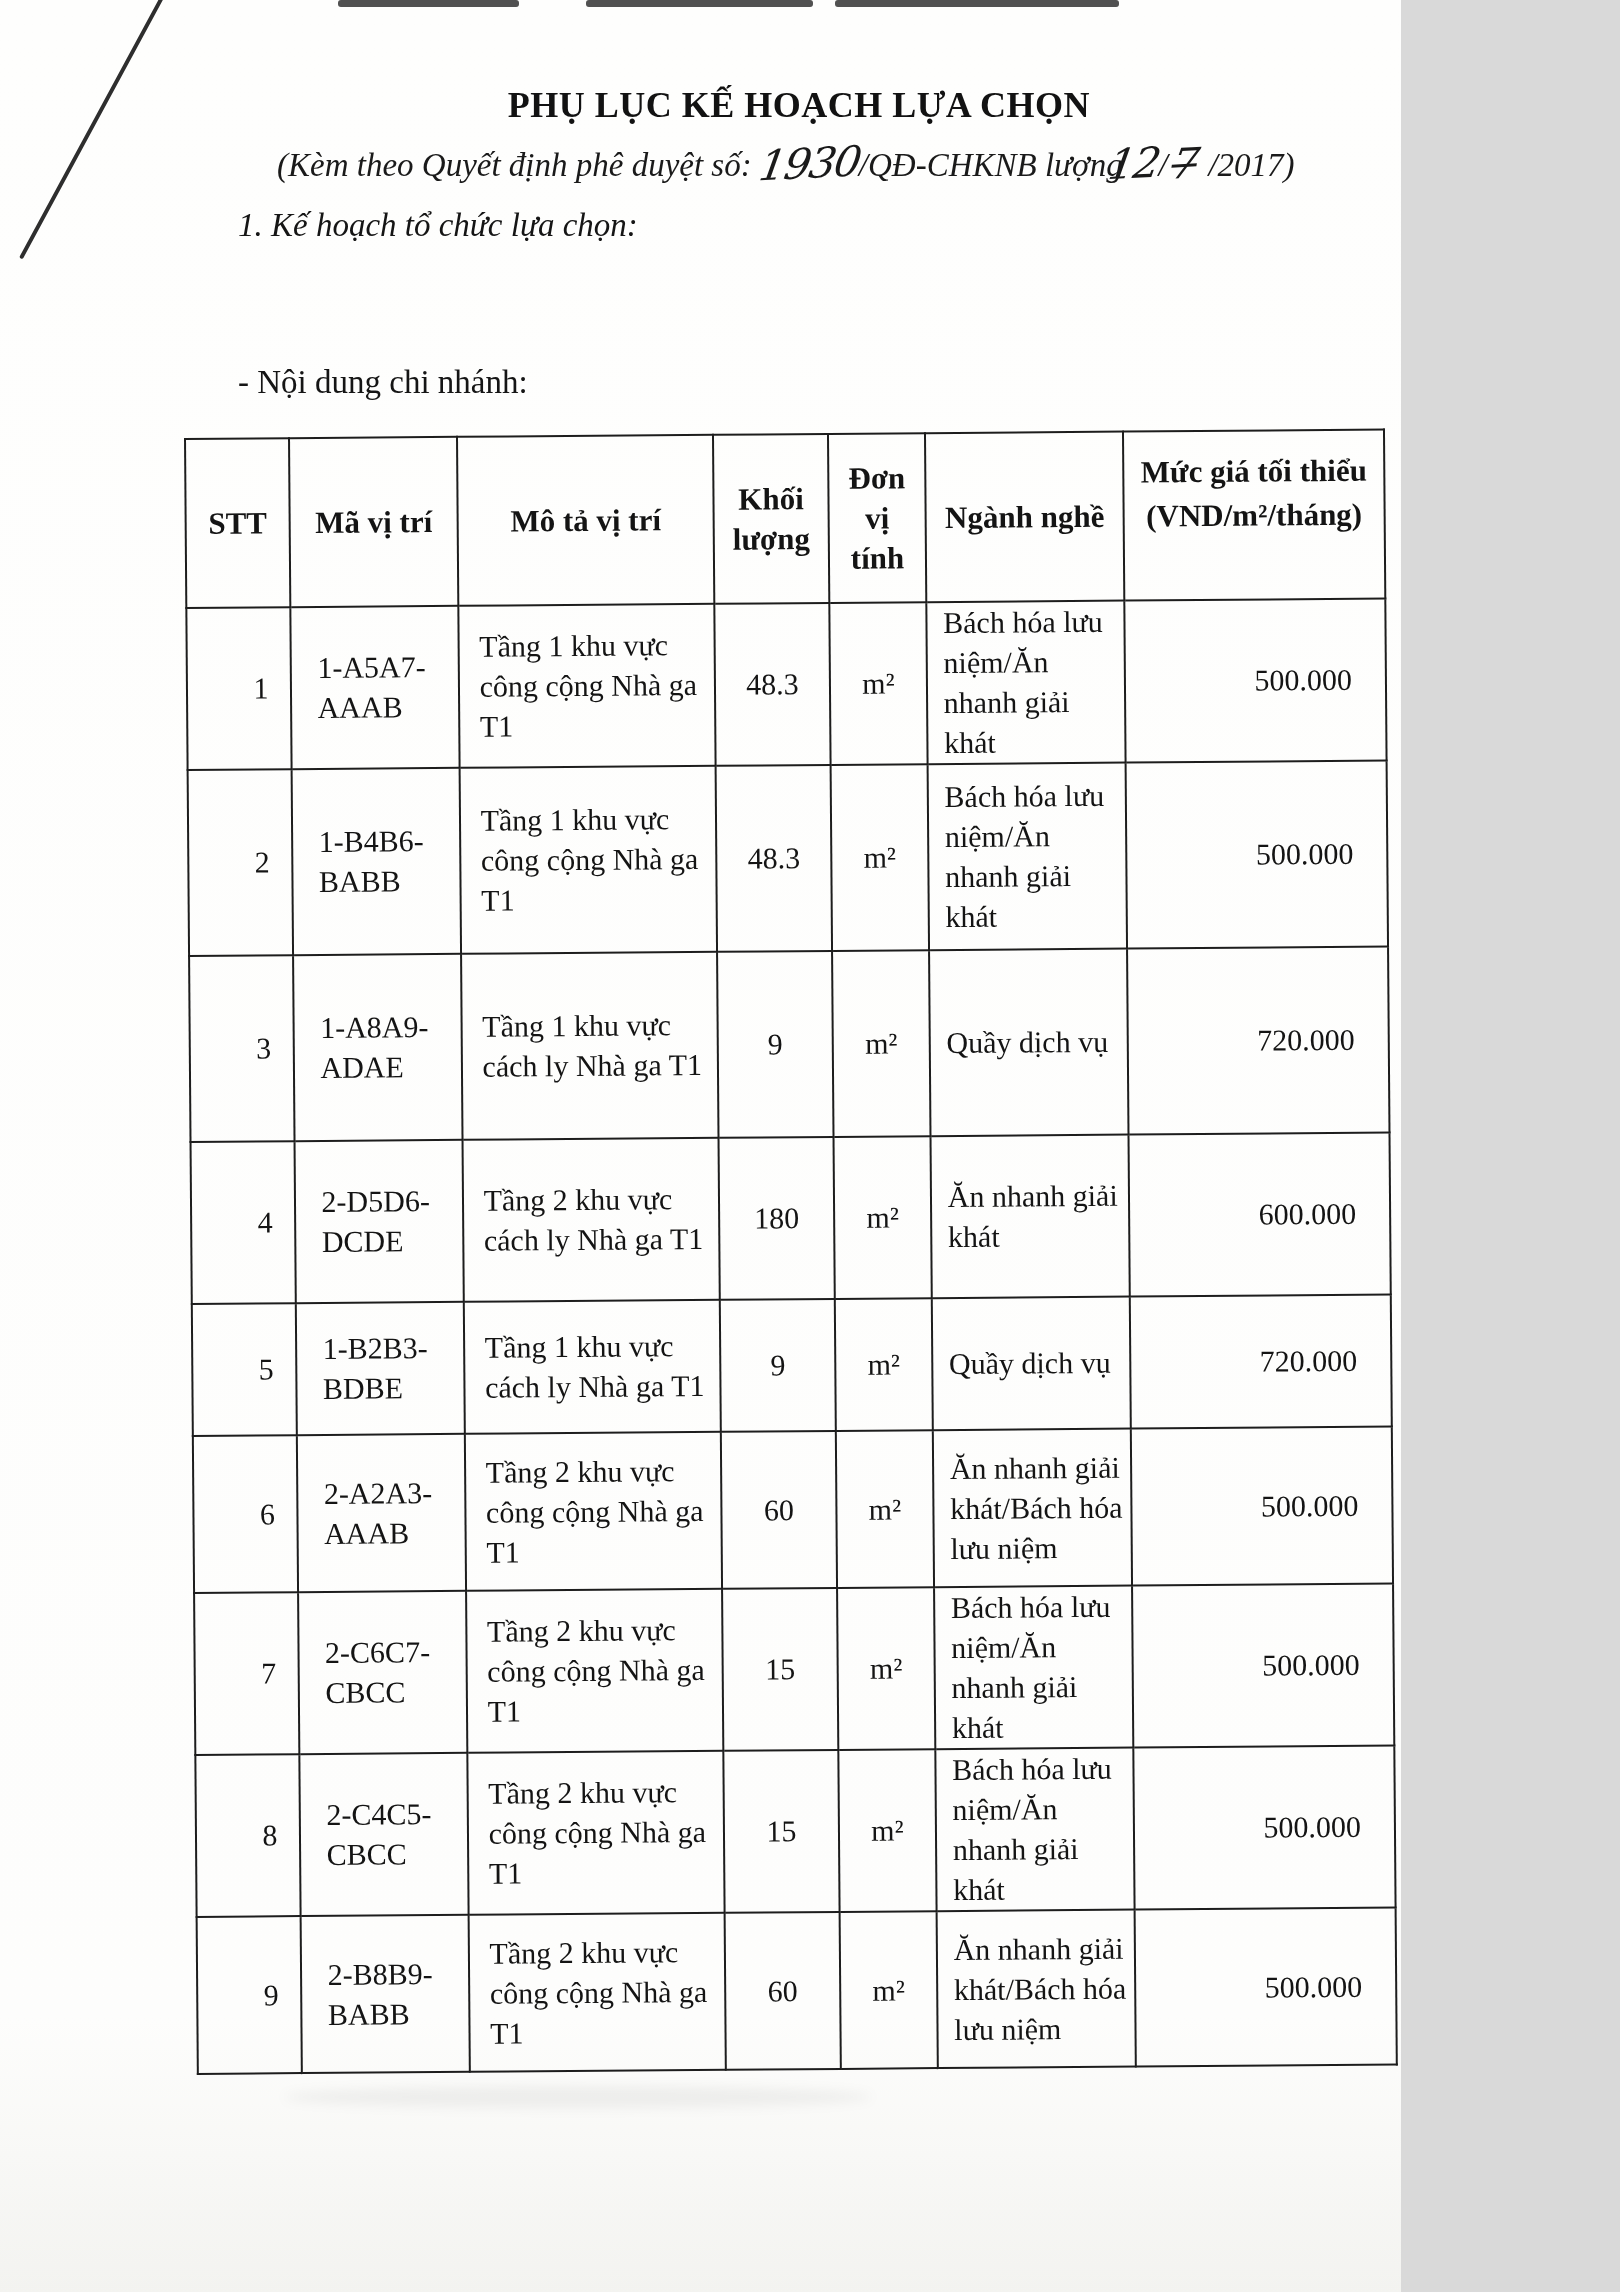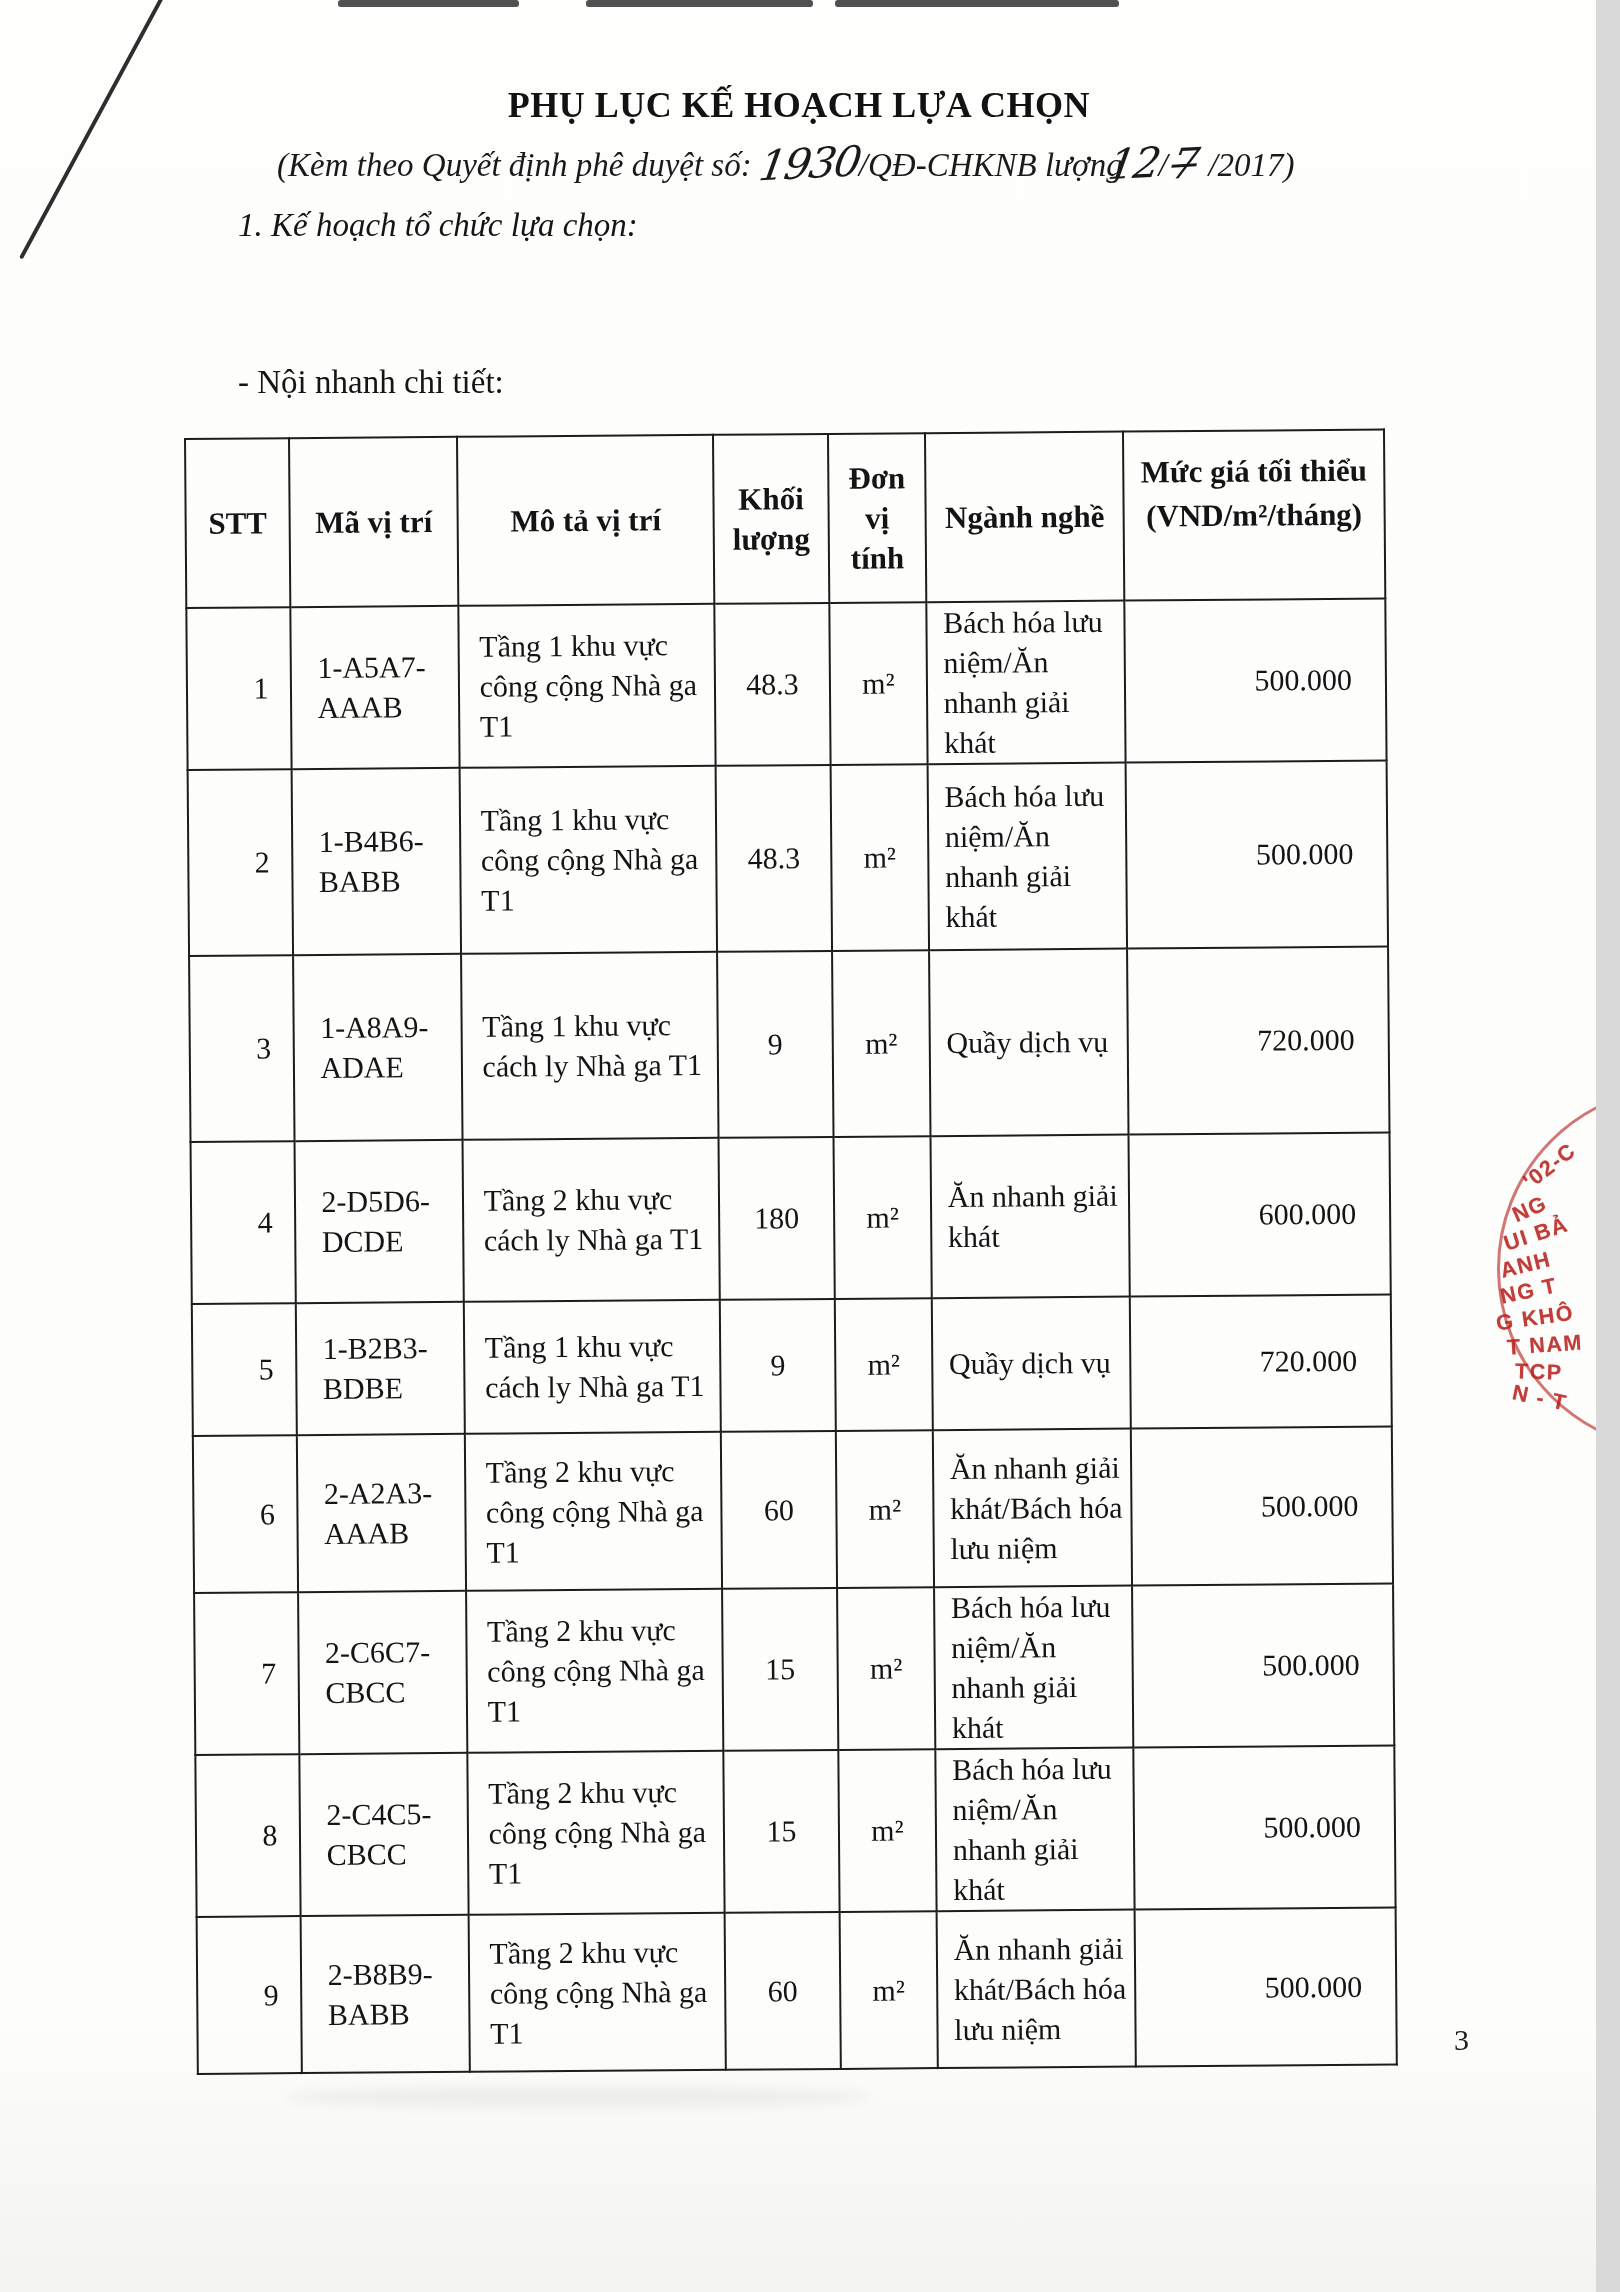--- a/index.html
+++ b/index.html
@@ -1,20 +1,20 @@
 <!DOCTYPE html>
 <html lang="vi"><head>
 <meta charset="utf-8">
 <style>
   * { margin:0; padding:0; box-sizing:border-box; }
   html,body { background:#d9d9d9; }
   body { font-family:"Liberation Serif", serif; }
 
   .page {
-    position:relative; width:1596px; height:2293px;
+    position:relative; width:1401px; height:2293px;
     background:linear-gradient(180deg,#fefefd 0%,#fdfdfc 88%,#f3f3f0 100%);
     overflow:hidden; color:#161616;
   }
 
   
   .top-smudge { position:absolute; top:0; height:6.9px; background:#262626; opacity:.8; border-radius:2.9px; }
   .corner-svg { position:absolute; top:0; left:0; }
   .shadow-smudge { position:absolute; background:rgba(0,0,0,.05); filter:blur(5.9px); border-radius:50%; }
 
   .title {
@@ -106,21 +106,21 @@
 
   <div class="title">PHỤ LỤC KẾ HOẠCH LỰA CHỌN</div>
 
   <div class="subtitle">
     <span>(Kèm theo Quyết định phê duyệt số: </span><span class="hand">1930</span><span>/QĐ-CHKNB lượng</span><span class="hand hand-day">12</span><span>/</span><span class="hand hand-month">7</span><span> /2017)</span>
   </div>
 
   <div class="section-heading">1. Kế hoạch tổ chức lựa chọn:</div>
 
 
-  <div class="detail-heading">- Nội nhanh chi tiết:</div>
+  <div class="detail-heading">- Nội dung chi nhánh:</div>
 
   <table class="pricing">
     <colgroup>
       <col style="width:104px">
         <col style="width:168px">
         <col style="width:256px">
       <col style="width:115px">
         <col style="width:97px">
         <col style="width:198px">
         <col style="width:261px">

